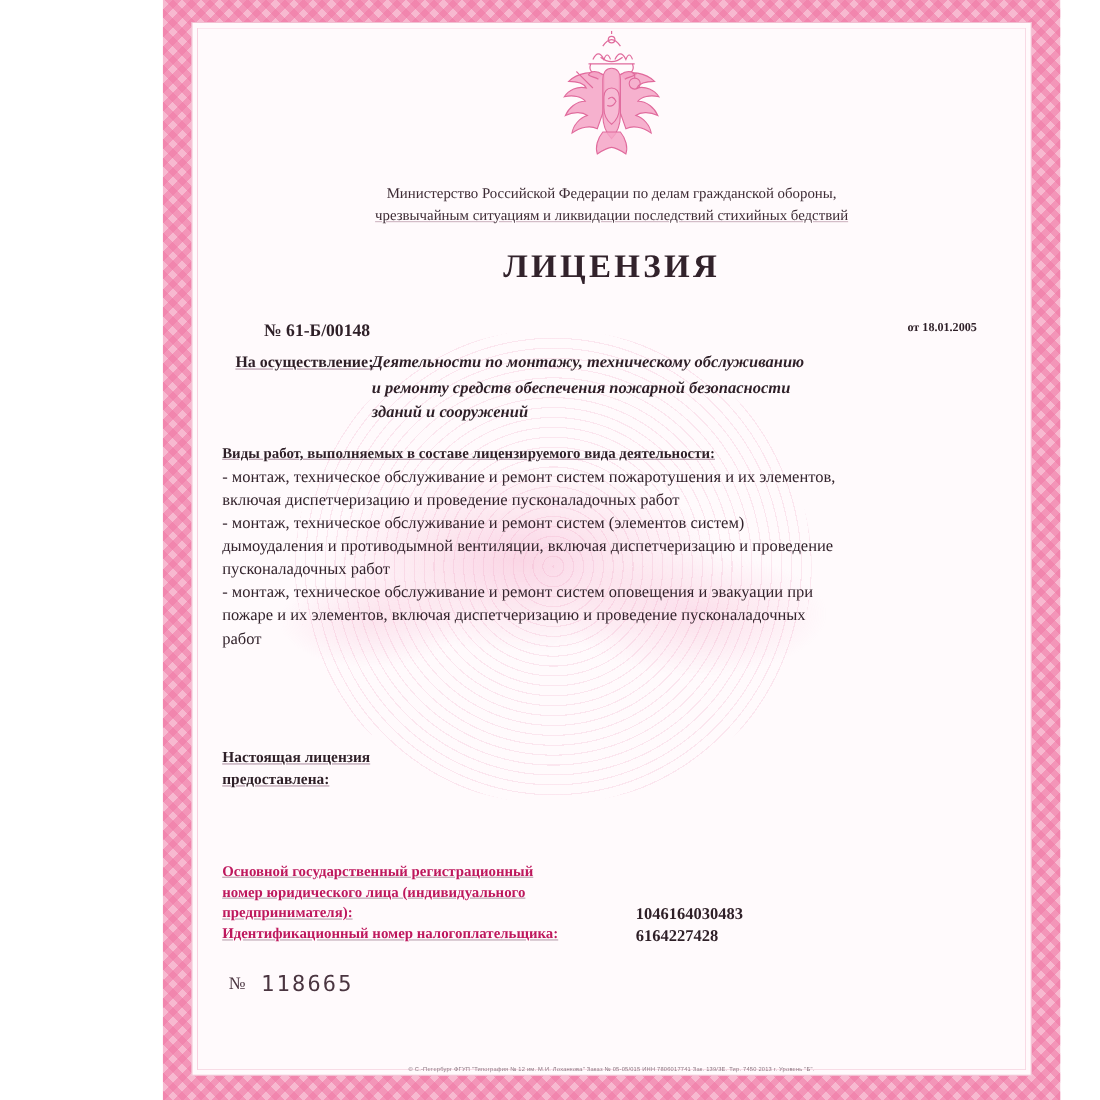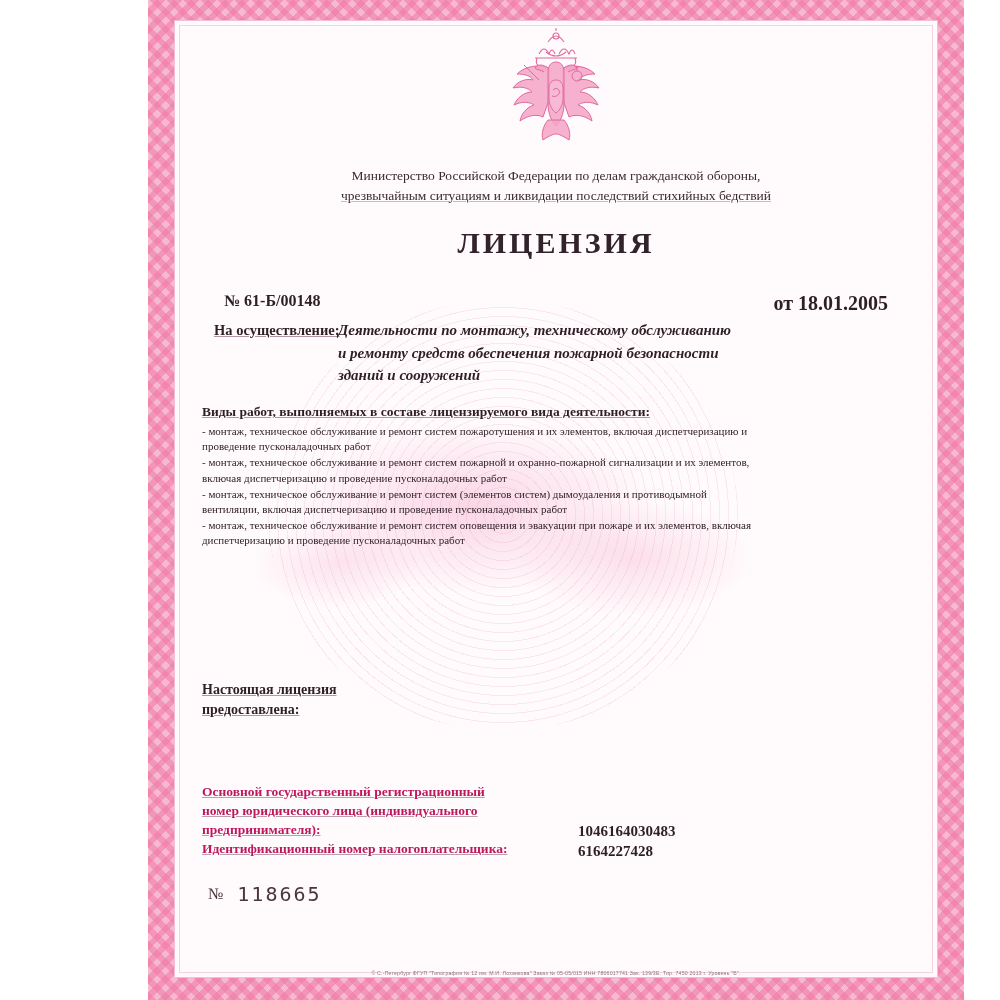--- a/index.html
+++ b/index.html
@@ -112,37 +112,37 @@
     text-align: center;
     font-size: 30px;
     letter-spacing: 3px;
     font-weight: bold;
     color: #32222b;
   }
 
   
   .numline {
     position: absolute;
-    left: 8px; right: 10px;
+    left: 24px; right: 10px;
     top: 266px;
     height: 22px;
   }
   .numline .num {
     position: absolute;
     left: 28px;
     top: 0;
     font-size: 16px;
     font-weight: bold;
     color: #2e1f27;
   }
   .numline .date {
     position: absolute;
     right: 26px;
     top: 0;
-    font-size: 20px;
+    font-size: 11px;
     font-weight: bold;
     color: #2e1f27;
   }
 
   
   .activity-label {
     position: absolute;
     left: 14px;
     top: 296px;
     font-size: 14.5px;
@@ -173,21 +173,21 @@
     font-weight: bold;
     color: #2e1f27;
     text-decoration: underline;
     text-decoration-color: rgba(100,50,80,0.5);
   }
   .works-list {
     position: absolute;
     left: 14px;
     top: 398px;
     width: 560px;
-    font-size: 11px;
+    font-size: 15px;
     line-height: 1.38;
     color: #33232c;
   }
   .works-list .w-item { margin-bottom: 1px; }
 
   
   .lic-label {
     position: absolute;
     left: 14px;
     top: 654px;
@@ -346,21 +346,20 @@
         <div class="num">№ 61-Б/00148</div>
         <div class="date">от  18.01.2005</div>
       </div>
 
       <div class="activity-label">На осуществление:</div>
       <div class="activity-text">Деятельности по монтажу, техническому обслуживанию и ремонту средств обеспечения пожарной безопасности зданий и сооружений</div>
 
       <div class="works-title">Виды работ, выполняемых в составе лицензируемого вида деятельности:</div>
       <div class="works-list">
         <div class="w-item">- монтаж, техническое обслуживание и ремонт систем пожаротушения и их элементов, включая диспетчеризацию и проведение пусконаладочных работ</div>
-        <div class="w-item">- монтаж, техническое обслуживание и ремонт систем пожарной и охранно-пожарной сигнализации и их элементов, включая диспетчеризацию и проведение пусконаладочных работ</div>
         <div class="w-item">- монтаж, техническое обслуживание и ремонт систем (элементов систем) дымоудаления и противодымной вентиляции, включая диспетчеризацию и проведение пусконаладочных работ</div>
         <div class="w-item">- монтаж, техническое обслуживание и ремонт систем оповещения и эвакуации при пожаре и их элементов, включая диспетчеризацию и проведение пусконаладочных работ</div>
       </div>
 
       <div class="lic-label">
         <div>Настоящая лицензия</div>
         <div>предоставлена:</div>
       </div>
 
       <div class="reg-label">

